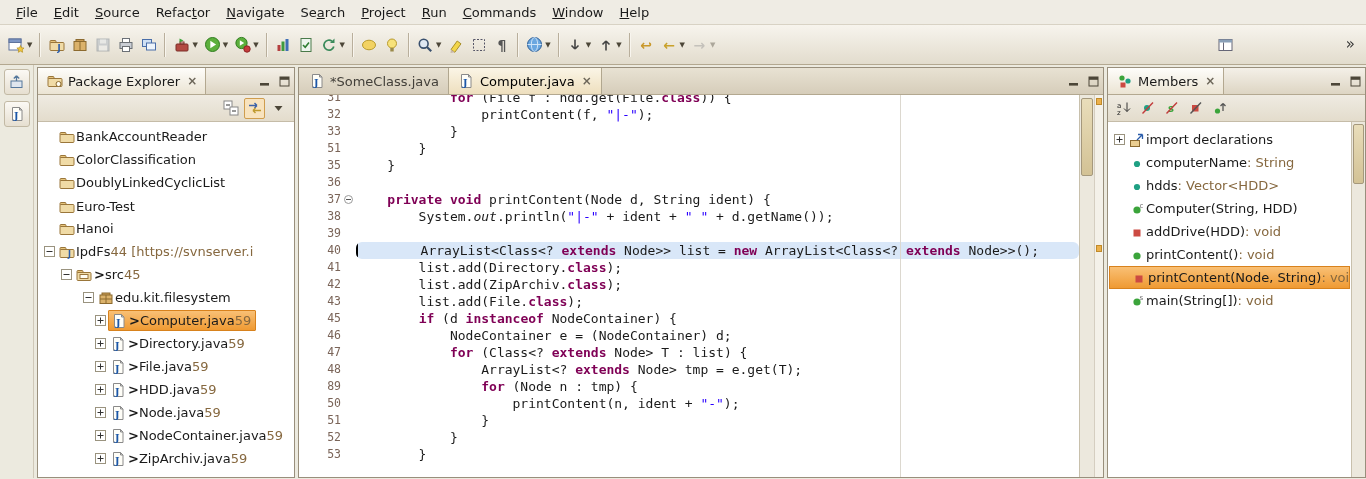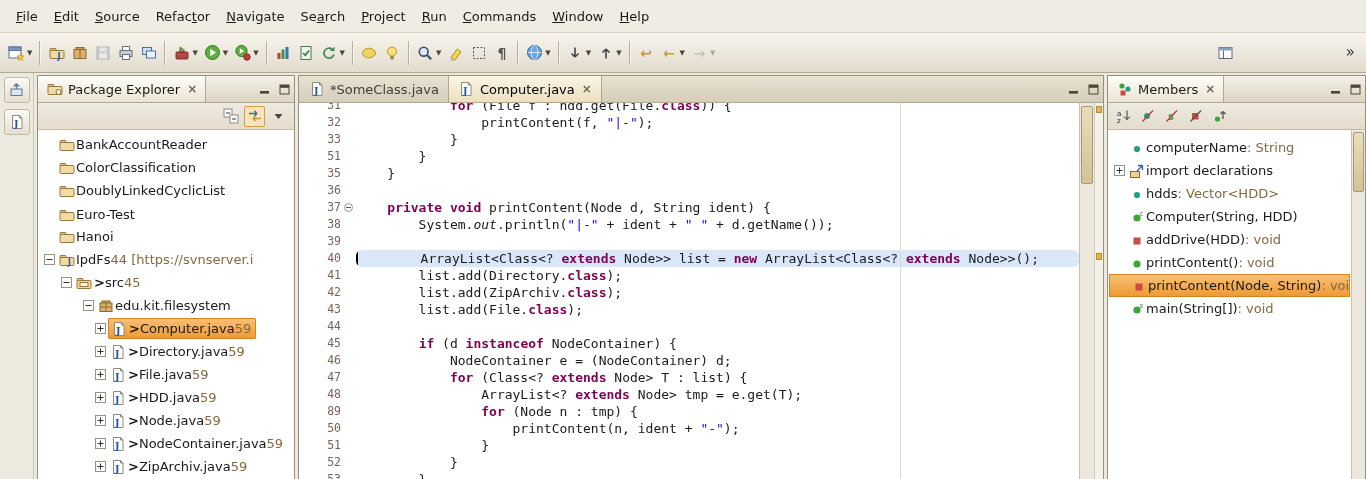--- a/index.html
+++ b/index.html
@@ -5,21 +5,21 @@
   * { box-sizing: border-box; }
   html,body { margin:0; padding:0; }
   body {
     width:1366px; height:479px; overflow:hidden;
     font-family:"DejaVu Sans", sans-serif; font-size:13px; color:#1a1a1a;
     background:#eceadf;
   }
   #app { position:relative; width:1366px; height:479px; }
 
   
-  .menubar { height:33px; display:flex; align-items:center; padding-left:8px;
+  .menubar { height:25px; display:flex; align-items:center; padding-left:8px;
     background:#efece4; border-bottom:1px solid #d8d2c4; }
   .menu-item { padding:3px 8px; white-space:nowrap; cursor:default; }
   .menu-item .u { text-decoration:underline; }
 
   
   .toolbar { height:40px; display:flex; align-items:center; padding:0 5px;
     background:linear-gradient(#f7f4ed,#e2dccd);
     border-bottom:1px solid #b3a890; }
   .tbtn { height:28px; display:flex; align-items:center; padding:2px 3px; border-radius:3px; gap:1px; }
   .tbtn.disabled { opacity:.40; }
@@ -794,26 +794,20 @@
               <span class="ln-text"><span class="p">        list.add(ZipArchiv.</span><span class="k">class</span><span class="p">);</span></span>
             </div>
             <div class="cline">
               <span class="ln-annot"></span>
               <span class="ln-num">43</span>
               <span class="ln-fold"></span>
               <span class="ln-text"><span class="p">        list.add(File.</span><span class="k">class</span><span class="p">);</span></span>
             </div>
             <div class="cline">
               <span class="ln-annot"></span>
-              <span class="ln-num">44</span>
-              <span class="ln-fold"></span>
-              <span class="ln-text"></span>
-            </div>
-            <div class="cline">
-              <span class="ln-annot"></span>
               <span class="ln-num">45</span>
               <span class="ln-fold"></span>
               <span class="ln-text"><span class="p">        </span><span class="k">if</span><span class="p"> (d </span><span class="k">instanceof</span><span class="p"> NodeContainer) {</span></span>
             </div>
             <div class="cline">
               <span class="ln-annot"></span>
               <span class="ln-num">46</span>
               <span class="ln-fold"></span>
               <span class="ln-text"><span class="p">            NodeContainer e = (NodeContainer) d;</span></span>
             </div>
@@ -935,47 +929,47 @@
               <svg width="16" height="16" viewBox="0 0 16 16">
                 <circle cx="5.5" cy="11" r="2.6" fill="#3ba43b"></circle>
                 <path d="M11 11V3.5M11 3.5L8.5 6M11 3.5L13.5 6" stroke="#555" fill="none" stroke-width="1.3"></path>
               </svg>
             </span>
           </div>
         </div>
       <div class="members-body">
         <div class="tree" id="mem-list">
             <div class="trow" style="padding-left: 4px;">
+              <span class="exp">
+                <svg width="11" height="11" viewBox="0 0 11 11">
+                  <rect x="0.5" y="0.5" width="10" height="10" fill="#fff" stroke="#9a937f"></rect>
+                  <line x1="2.5" y1="5.5" x2="8.5" y2="5.5" stroke="#333"></line>
+                  <line x1="5.5" y1="2.5" x2="5.5" y2="8.5" stroke="#333"></line>
+                </svg>
+              </span>
+              <span class="tsel">
+                <span class="ticon">
+                  <svg width="16" height="16" viewBox="0 0 16 16">
+                    <rect x="1.5" y="8.5" width="9" height="6" fill="#eccf92" stroke="#8c6a2f"></rect>
+                    <path d="M13.5 2.5L8 8M13.5 2.5v4.5M13.5 2.5H9" stroke="#2a5caa" fill="none" stroke-width="1.3"></path>
+                  </svg>
+                </span>
+                <span>import declarations</span>
+              </span>
+            </div>
+            <div class="trow" style="padding-left: 4px;">
               <span class="exp"></span>
               <span class="tsel">
                 <span class="ticon">
                   <svg width="14" height="16" viewBox="0 0 14 16">
                     <circle cx="7" cy="9" r="3.1" fill="#1fa083"></circle>
                   </svg>
                 </span>
                 <span>computerName</span>
                 <span class="tsuffix"> : String</span>
-              </span>
-            </div>
-            <div class="trow" style="padding-left: 4px;">
-              <span class="exp">
-                <svg width="11" height="11" viewBox="0 0 11 11">
-                  <rect x="0.5" y="0.5" width="10" height="10" fill="#fff" stroke="#9a937f"></rect>
-                  <line x1="2.5" y1="5.5" x2="8.5" y2="5.5" stroke="#333"></line>
-                  <line x1="5.5" y1="2.5" x2="5.5" y2="8.5" stroke="#333"></line>
-                </svg>
-              </span>
-              <span class="tsel">
-                <span class="ticon">
-                  <svg width="16" height="16" viewBox="0 0 16 16">
-                    <rect x="1.5" y="8.5" width="9" height="6" fill="#eccf92" stroke="#8c6a2f"></rect>
-                    <path d="M13.5 2.5L8 8M13.5 2.5v4.5M13.5 2.5H9" stroke="#2a5caa" fill="none" stroke-width="1.3"></path>
-                  </svg>
-                </span>
-                <span>import declarations</span>
               </span>
             </div>
             <div class="trow" style="padding-left: 4px;">
               <span class="exp"></span>
               <span class="tsel">
                 <span class="ticon">
                   <svg width="14" height="16" viewBox="0 0 14 16">
                     <circle cx="7" cy="9" r="3.1" fill="#1fa083"></circle>
                   </svg>
                 </span>

